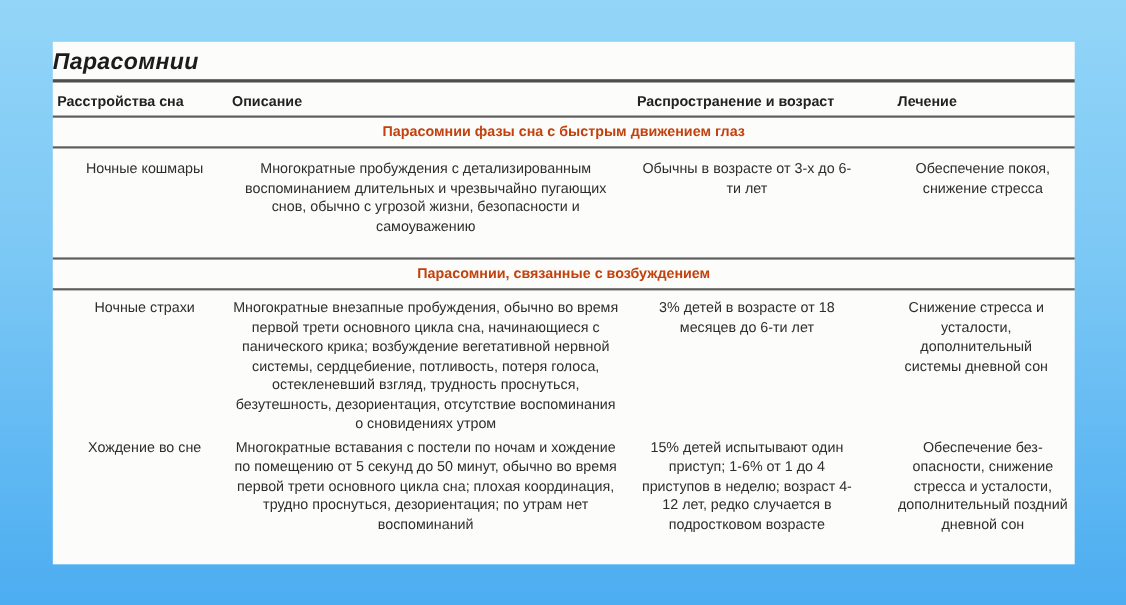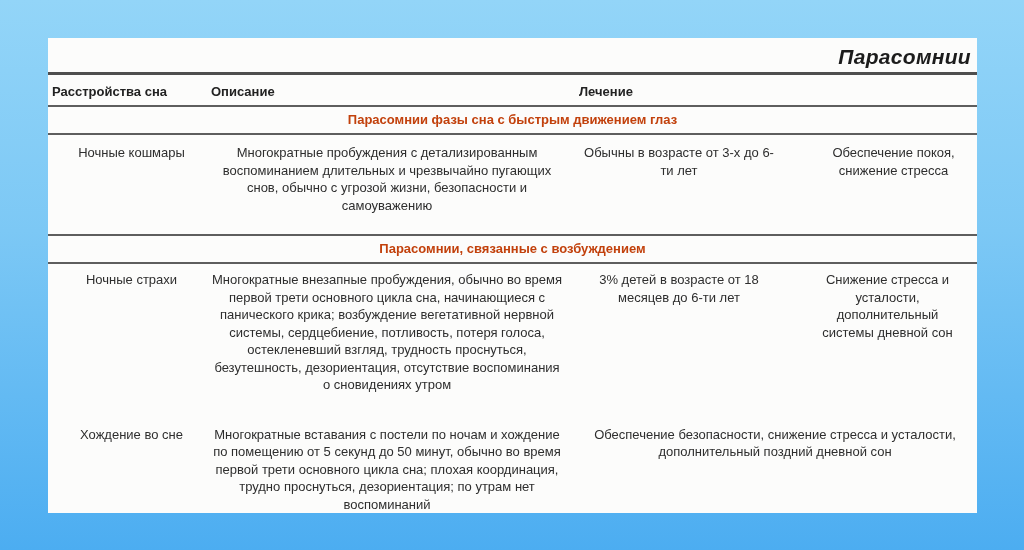--- a/index.html
+++ b/index.html
@@ -22,21 +22,20 @@
     top: 38px;
     width: 929px;
     height: 475px;
     background: #fcfcfb;
     color: #2e2e2e;
     box-sizing: border-box;
   }
   .title {
     height: 23px;
     padding: 7px 6px 4px 0;
-    text-align: right;
     font-size: 21px;
     font-weight: bold;
     font-style: italic;
     color: #1c1c1c;
     letter-spacing: 0.3px;
   }
   .rule { height: 2px; background: #5e5e5e; }
   .rule.thick { height: 3px; background: #4e4e4e; }
   .cols-header {
     display: flex;
@@ -54,38 +53,39 @@
     color: #c2410c;
   }
   .row {
     display: flex;
     font-size: 13px;
     line-height: 17.5px;
     text-align: center;
   }
   .row1 { padding: 9px 0 20px 0; }
   .row2 { padding: 7px 12px 0 0; }
-  .row3 { padding: 4px 0 0 0; margin-top: 28px; }
+  .row3 { padding: 4px 0 0 0; }
   .c1 { width: 163px; padding-left: 4px;  box-sizing: border-box; }
   .c2 { width: 368px; padding-right: 16px; box-sizing: border-box; }
   .c3 { width: 237px; padding-right: 37px; box-sizing: border-box; }
   .c4 { flex: 1; padding-right: 6px; box-sizing: border-box; }
 </style>
 </head>
 <body>
 
 <div class="bg">
   <div class="sheet">
 
     <div class="title">Парасомнии</div>
     <div class="rule thick"></div>
 
     <div class="cols-header">
       <div class="c1">Расстройства сна</div>
       <div class="c2">Описание</div>
+      <div class="c3">Распространение и возраст</div>
       <div class="c4">Лечение</div>
     </div>
     <div class="rule"></div>
 
     <div class="section-header">Парасомнии фазы сна с быстрым движением глаз</div>
     <div class="rule"></div>
 
     <div class="row row1">
       <div class="c1">Ночные кошмары</div>
       <div class="c2">Многократные пробуждения с детализированным воспоминанием длительных и чрезвычайно пугающих снов, обычно с угрозой жизни, безопасности и самоуважению</div>
@@ -100,17 +100,18 @@
     <div class="row row2">
       <div class="c1">Ночные страхи</div>
       <div class="c2">Многократные внезапные пробуждения, обычно во время первой трети основного цикла сна, начинающиеся с панического крика; возбуждение вегетативной нервной системы, сердцебиение, потливость, потеря голоса, остекленевший взгляд, трудность проснуться, безутешность, дезориентация, отсутствие воспоминания о сновидениях утром</div>
       <div class="c3">3% детей в возрасте от 18 месяцев до 6-ти лет</div>
       <div class="c4">Снижение стресса и усталости, дополнительный системы дневной сон</div>
     </div>
 
     <div class="row row3">
       <div class="c1">Хождение во сне</div>
       <div class="c2">Многократные вставания с постели по ночам и хождение по помещению от 5 секунд до 50 минут, обычно во время первой трети основного цикла сна; плохая координация, трудно проснуться, дезориентация; по утрам нет воспоминаний</div>
+      <div class="c3">15% детей испытывают один приступ; 1-6% от 1 до 4 приступов в неделю; возраст 4-12 лет, редко случается в подростковом возрасте</div>
       <div class="c4">Обеспечение без­опасности, снижение стресса и усталости, дополнительный поздний дневной сон</div>
     </div>
 
   </div>
 </div>
 
 </body></html>

